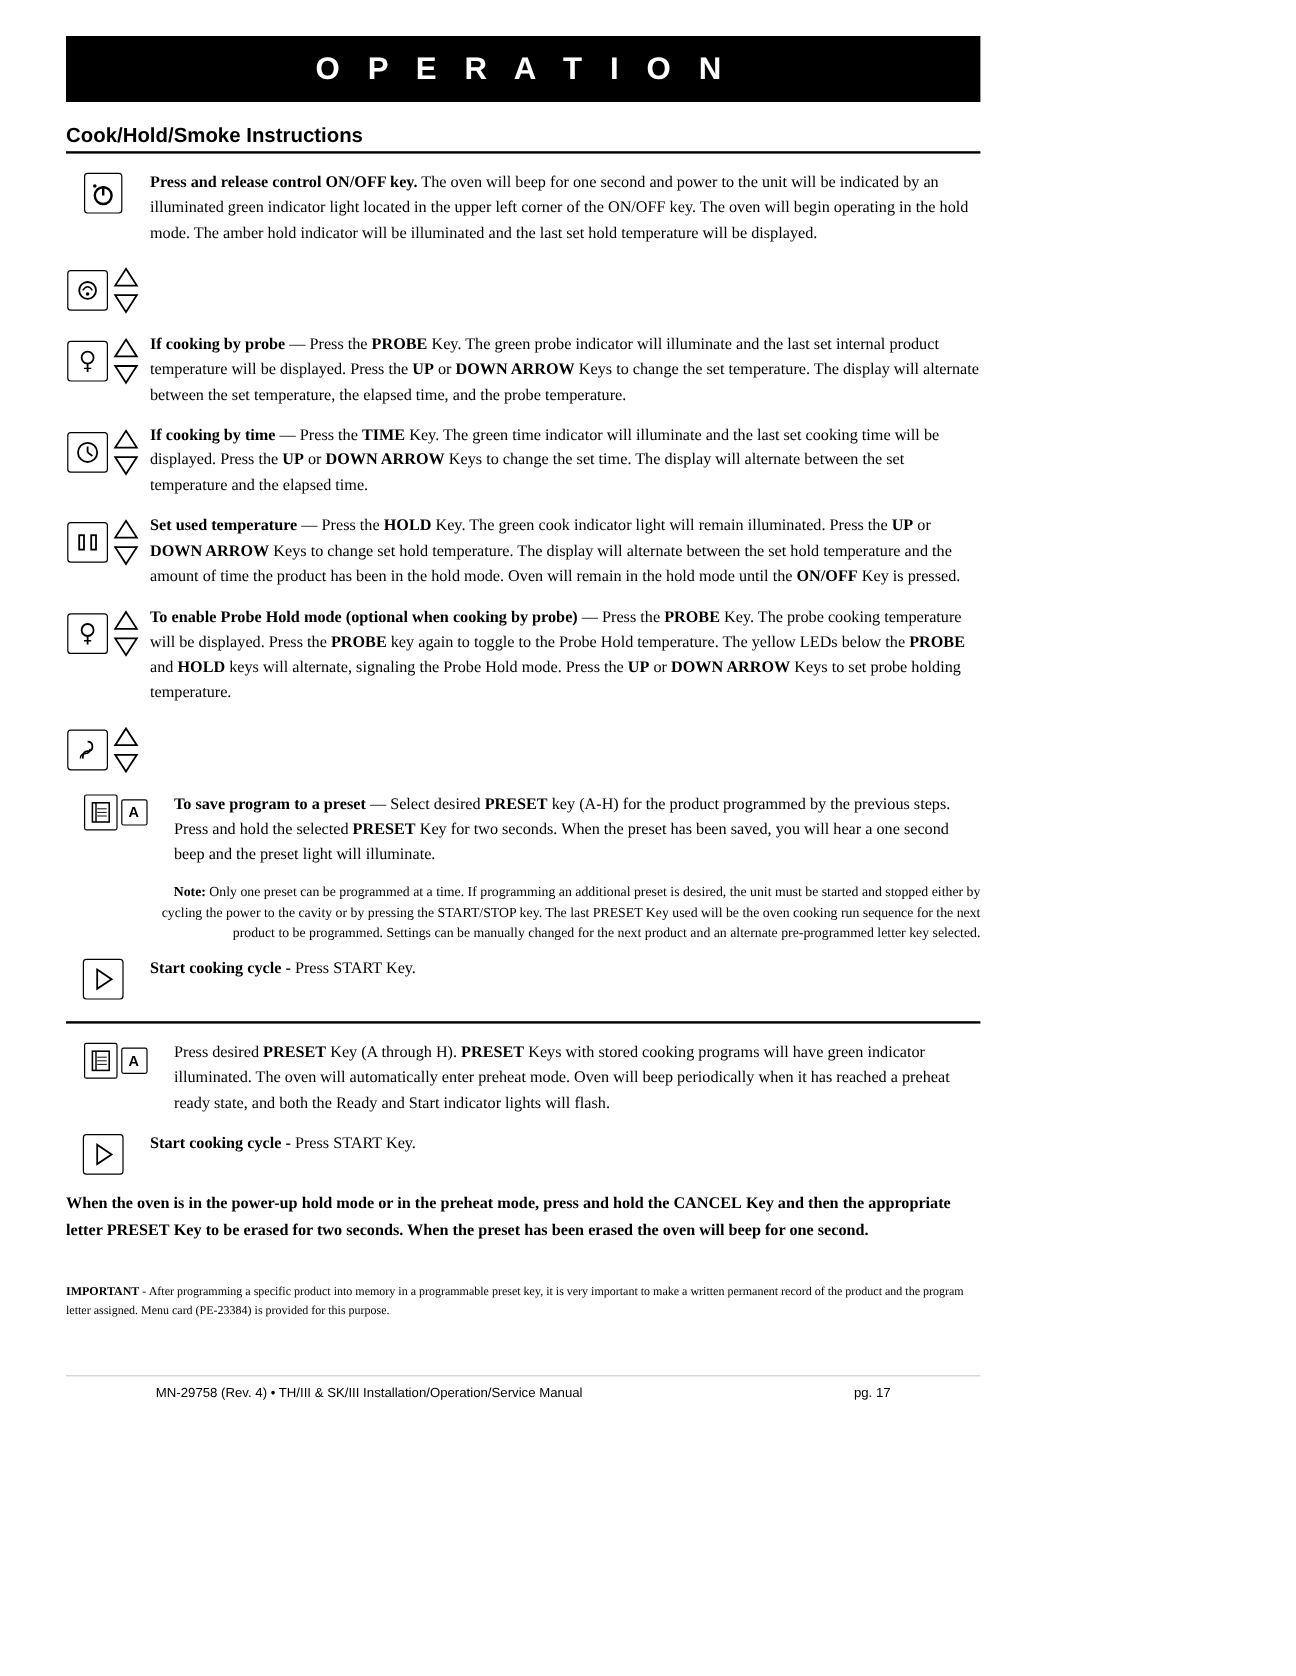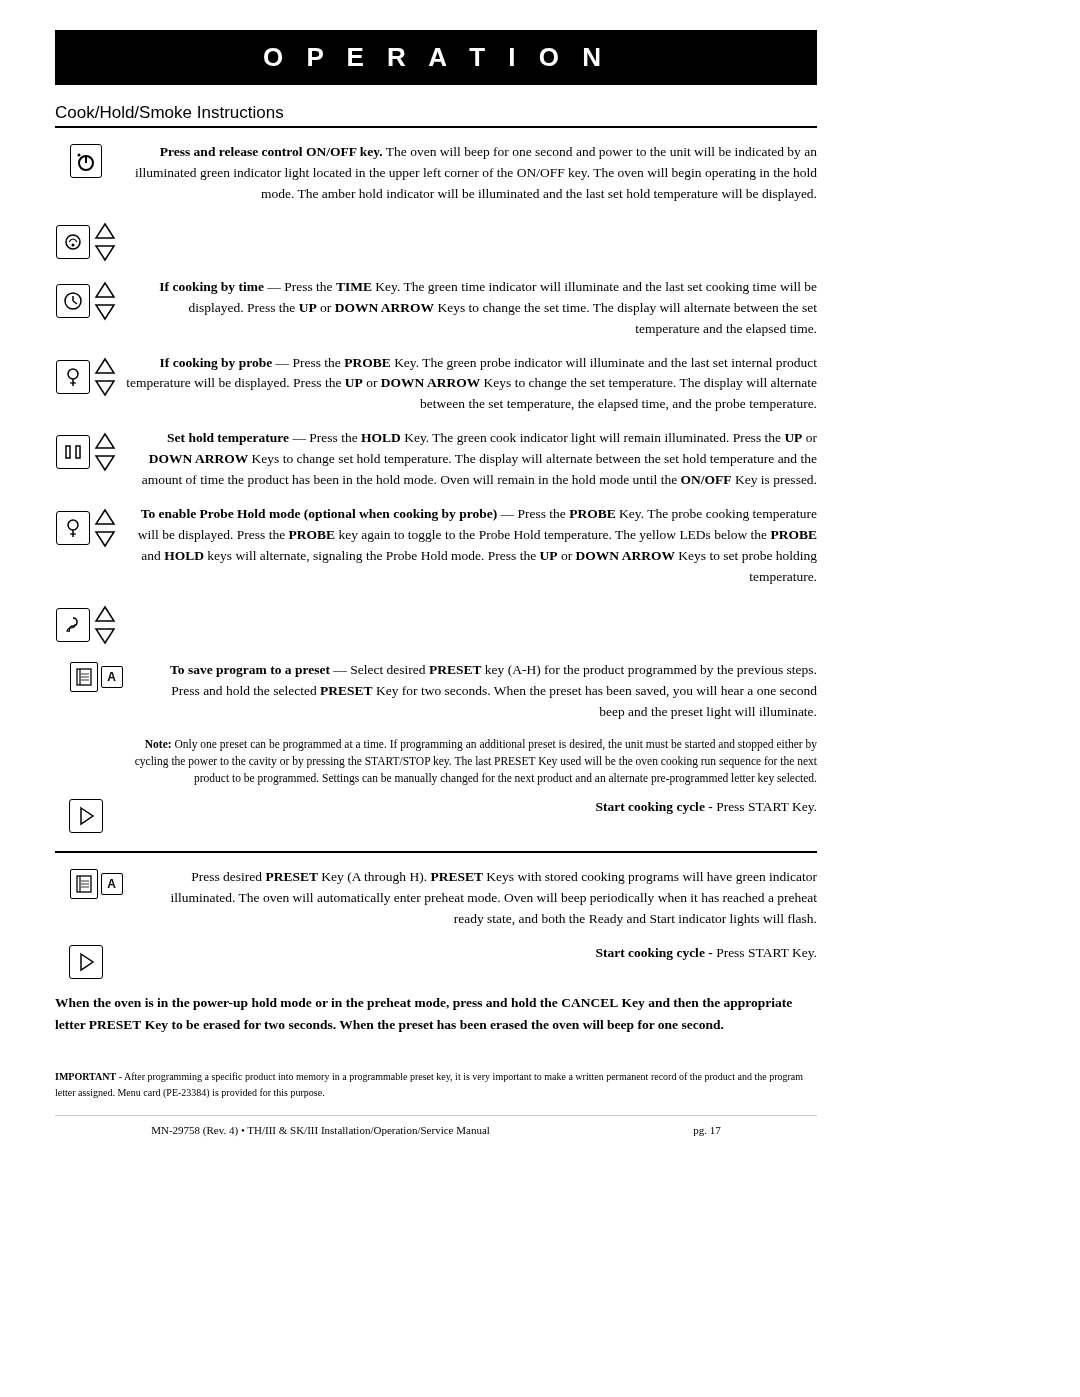--- a/index.html
+++ b/index.html
@@ -24,21 +24,21 @@
       text-align: center;
       padding: 12px 0;
       letter-spacing: 8px;
       font-size: 26px;
       font-weight: bold;
       font-family: Arial, sans-serif;
       margin-bottom: 18px;
     }
     .section-title {
       font-size: 17px;
-      font-weight: normal;
+      font-weight: bold;
       font-family: Arial, sans-serif;
       border-bottom: 2px solid #000;
       padding-bottom: 3px;
       margin-bottom: 14px;
     }
     .instruction-block {
       display: flex;
       align-items: flex-start;
       margin-bottom: 13px;
     }
@@ -51,21 +51,20 @@
       gap: 2px;
       padding-top: 2px;
       padding-right: 8px;
     }
     .icon-col.wide {
       min-width: 90px;
     }
     .text-col {
       flex: 1;
       line-height: 1.55;
-      text-align: right;
     }
     .text-col p {
       margin: 0;
     }
     
     svg {
       display: block;
     }
     .arrow-up, .arrow-down {
       width: 22px;
@@ -101,22 +100,22 @@
       font-size: 11.5px;
       line-height: 1.5;
       text-align: right;
     }
     .note-block b {
       font-size: 11.5px;
     }
     .footer-line {
       text-align: center;
       font-size: 11px;
-      margin-top: 14px;
-      font-family: Liberation Serif, serif;
+      margin-top: 45px;
+      font-family: Liberation Sans, sans-serif;
       color: #000;
       border-top: 1px solid #ccc;
       padding-top: 8px;
     }
     
     .onoff-icon {
       width: 32px; height: 34px;
       border: 1.5px solid #000;
       border-radius: 3px;
       display: flex;
@@ -202,20 +201,45 @@
         </div>
       </div>
     </div>
   </div>
 
   <div class="instruction-block">
     <div class="icon-col">
       <div class="icon-row">
         <div class="icon-square">
           <svg width="22" height="22" viewBox="0 0 22 22">
+            <circle cx="11" cy="8" r="5" fill="none" stroke="#000" stroke-width="1.5"></circle>
+            <line x1="11" y1="13" x2="11" y2="20" stroke="#000" stroke-width="1.5"></line>
+            <line x1="8" y1="17" x2="14" y2="17" stroke="#000" stroke-width="1.2"></line>
+          </svg>
+        </div>
+        <div class="arrows-col">
+          <svg class="arrow-up" viewBox="0 0 22 22">
+            <polygon points="11,4 20,18 2,18" fill="none" stroke="#000" stroke-width="1.5"></polygon>
+          </svg>
+          <svg class="arrow-down" viewBox="0 0 22 22">
+            <polygon points="11,18 20,4 2,4" fill="none" stroke="#000" stroke-width="1.5"></polygon>
+          </svg>
+        </div>
+      </div>
+    </div>
+    <div class="text-col">
+      <p><b>If cooking by probe</b> — Press the <b>PROBE</b> Key. The green probe indicator will illuminate and the last set internal product temperature will be displayed. Press the <b>UP</b> or <b>DOWN ARROW</b> Keys to change the set temperature. The display will alternate between the set temperature, the elapsed time, and the probe temperature.</p>
+    </div>
+  </div>
+
+  <div class="instruction-block">
+    <div class="icon-col">
+      <div class="icon-row">
+        <div class="icon-square">
+          <svg width="22" height="22" viewBox="0 0 22 22">
             <circle cx="11" cy="11" r="8" fill="none" stroke="#000" stroke-width="1.5"></circle>
             <line x1="11" y1="6" x2="11" y2="11" stroke="#000" stroke-width="1.5"></line>
             <line x1="11" y1="11" x2="15" y2="14" stroke="#000" stroke-width="1.5"></line>
           </svg>
         </div>
         <div class="arrows-col">
           <svg class="arrow-up" viewBox="0 0 22 22">
             <polygon points="11,4 20,18 2,18" fill="none" stroke="#000" stroke-width="1.5"></polygon>
           </svg>
           <svg class="arrow-down" viewBox="0 0 22 22">
@@ -227,61 +251,36 @@
     <div class="text-col">
       <p><b>If cooking by time</b> — Press the <b>TIME</b> Key. The green time indicator will illuminate and the last set cooking time will be displayed. Press the <b>UP</b> or <b>DOWN ARROW</b> Keys to change the set time. The display will alternate between the set temperature and the elapsed time.</p>
     </div>
   </div>
 
   <div class="instruction-block">
     <div class="icon-col">
       <div class="icon-row">
         <div class="icon-square">
           <svg width="22" height="22" viewBox="0 0 22 22">
-            <circle cx="11" cy="8" r="5" fill="none" stroke="#000" stroke-width="1.5"></circle>
-            <line x1="11" y1="13" x2="11" y2="20" stroke="#000" stroke-width="1.5"></line>
-            <line x1="8" y1="17" x2="14" y2="17" stroke="#000" stroke-width="1.2"></line>
-          </svg>
-        </div>
-        <div class="arrows-col">
-          <svg class="arrow-up" viewBox="0 0 22 22">
-            <polygon points="11,4 20,18 2,18" fill="none" stroke="#000" stroke-width="1.5"></polygon>
-          </svg>
-          <svg class="arrow-down" viewBox="0 0 22 22">
-            <polygon points="11,18 20,4 2,4" fill="none" stroke="#000" stroke-width="1.5"></polygon>
-          </svg>
-        </div>
-      </div>
-    </div>
-    <div class="text-col">
-      <p><b>If cooking by probe</b> — Press the <b>PROBE</b> Key. The green probe indicator will illuminate and the last set internal product temperature will be displayed. Press the <b>UP</b> or <b>DOWN ARROW</b> Keys to change the set temperature. The display will alternate between the set temperature, the elapsed time, and the probe temperature.</p>
-    </div>
-  </div>
-
-  <div class="instruction-block">
-    <div class="icon-col">
-      <div class="icon-row">
-        <div class="icon-square">
-          <svg width="22" height="22" viewBox="0 0 22 22">
             <rect x="4" y="5" width="4" height="12" fill="none" stroke="#000" stroke-width="1.5"></rect>
             <rect x="14" y="5" width="4" height="12" fill="none" stroke="#000" stroke-width="1.5"></rect>
           </svg>
         </div>
         <div class="arrows-col">
           <svg class="arrow-up" viewBox="0 0 22 22">
             <polygon points="11,4 20,18 2,18" fill="none" stroke="#000" stroke-width="1.5"></polygon>
           </svg>
           <svg class="arrow-down" viewBox="0 0 22 22">
             <polygon points="11,18 20,4 2,4" fill="none" stroke="#000" stroke-width="1.5"></polygon>
           </svg>
         </div>
       </div>
     </div>
     <div class="text-col">
-      <p><b>Set hold temperature</b> — Press the <b>HOLD</b> Key. The green cook indicator light will remain illuminated. Press the <b>UP</b> or <b>DOWN ARROW</b> Keys to change set hold temperature. The display will alternate between the set hold temperature and the amount of time the product has been in the hold mode. Oven will remain in the hold mode until the <b>ON/OFF</b> Key is pressed.</p>
+      <p><b>Set used temperature</b> — Press the <b>HOLD</b> Key. The green cook indicator light will remain illuminated. Press the <b>UP</b> or <b>DOWN ARROW</b> Keys to change set hold temperature. The display will alternate between the set hold temperature and the amount of time the product has been in the hold mode. Oven will remain in the hold mode until the <b>ON/OFF</b> Key is pressed.</p>
     </div>
   </div>
 
   <div class="instruction-block">
     <div class="icon-col">
       <div class="icon-row">
         <div class="icon-square">
           <svg width="22" height="22" viewBox="0 0 22 22">
             <circle cx="11" cy="8" r="5" fill="none" stroke="#000" stroke-width="1.5"></circle>
             <line x1="11" y1="13" x2="11" y2="20" stroke="#000" stroke-width="1.5"></line>

